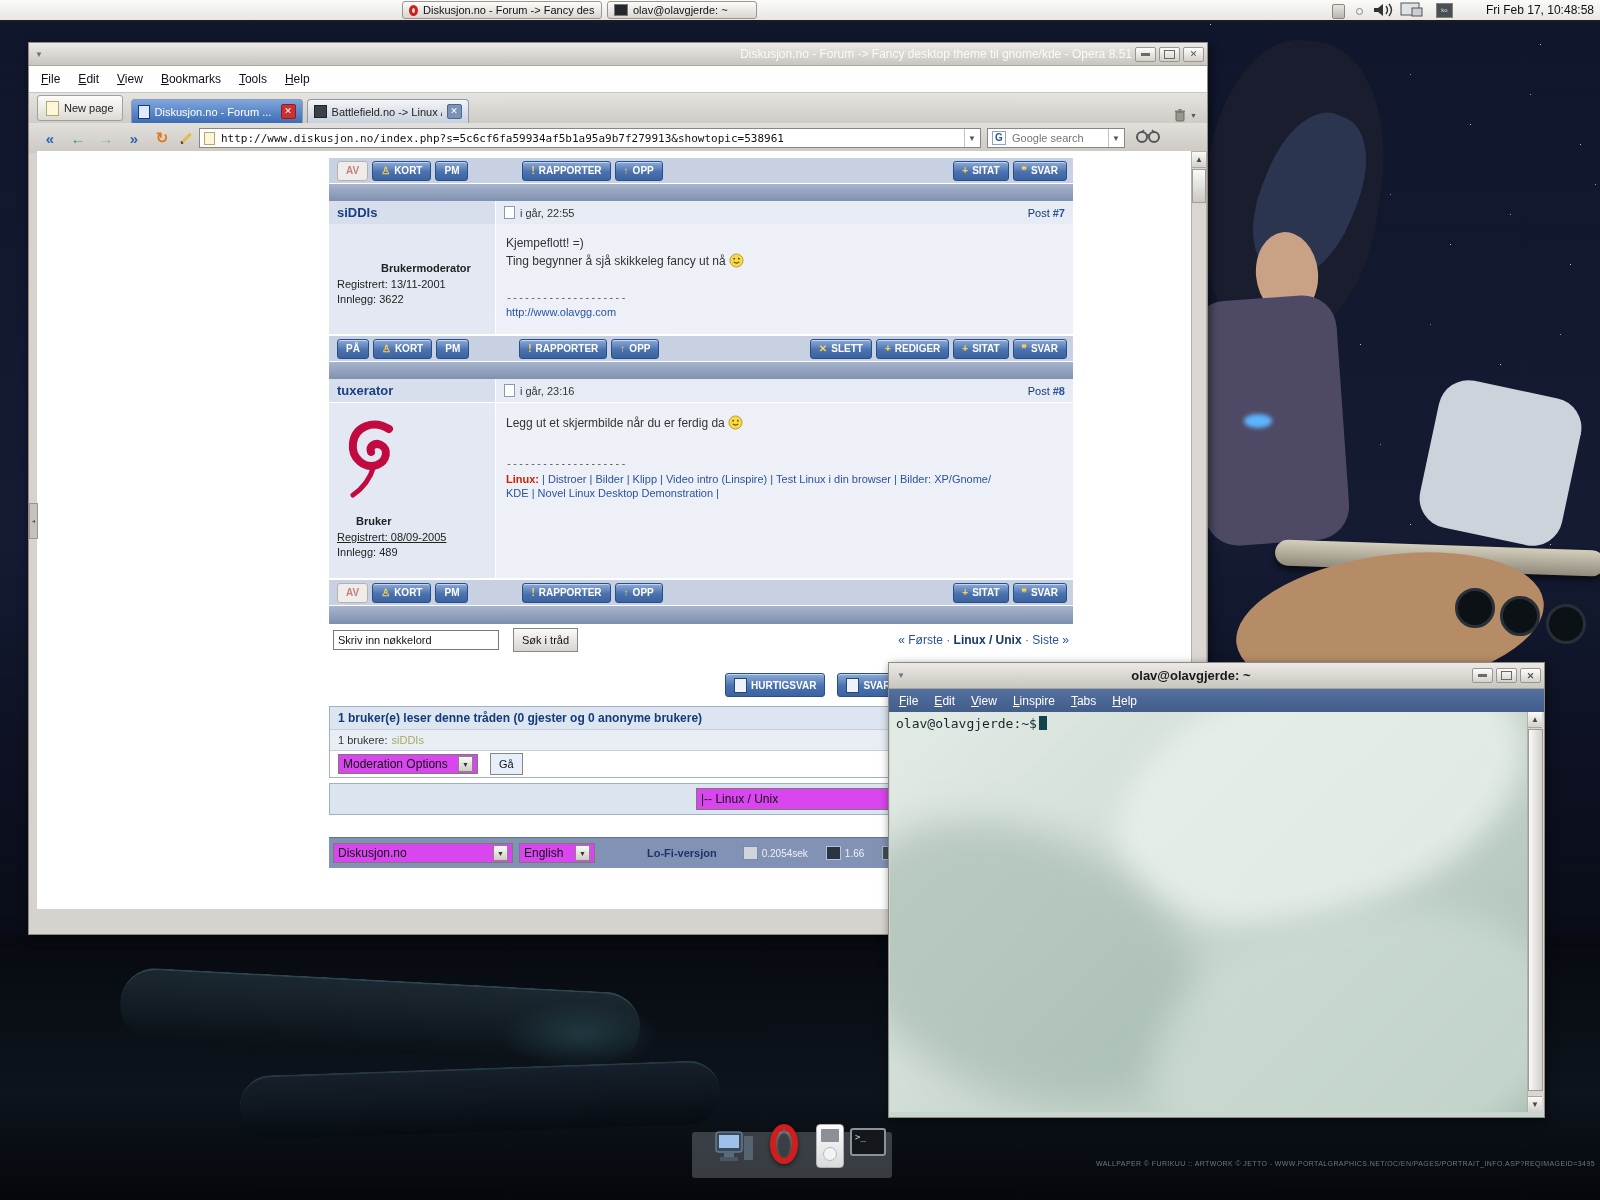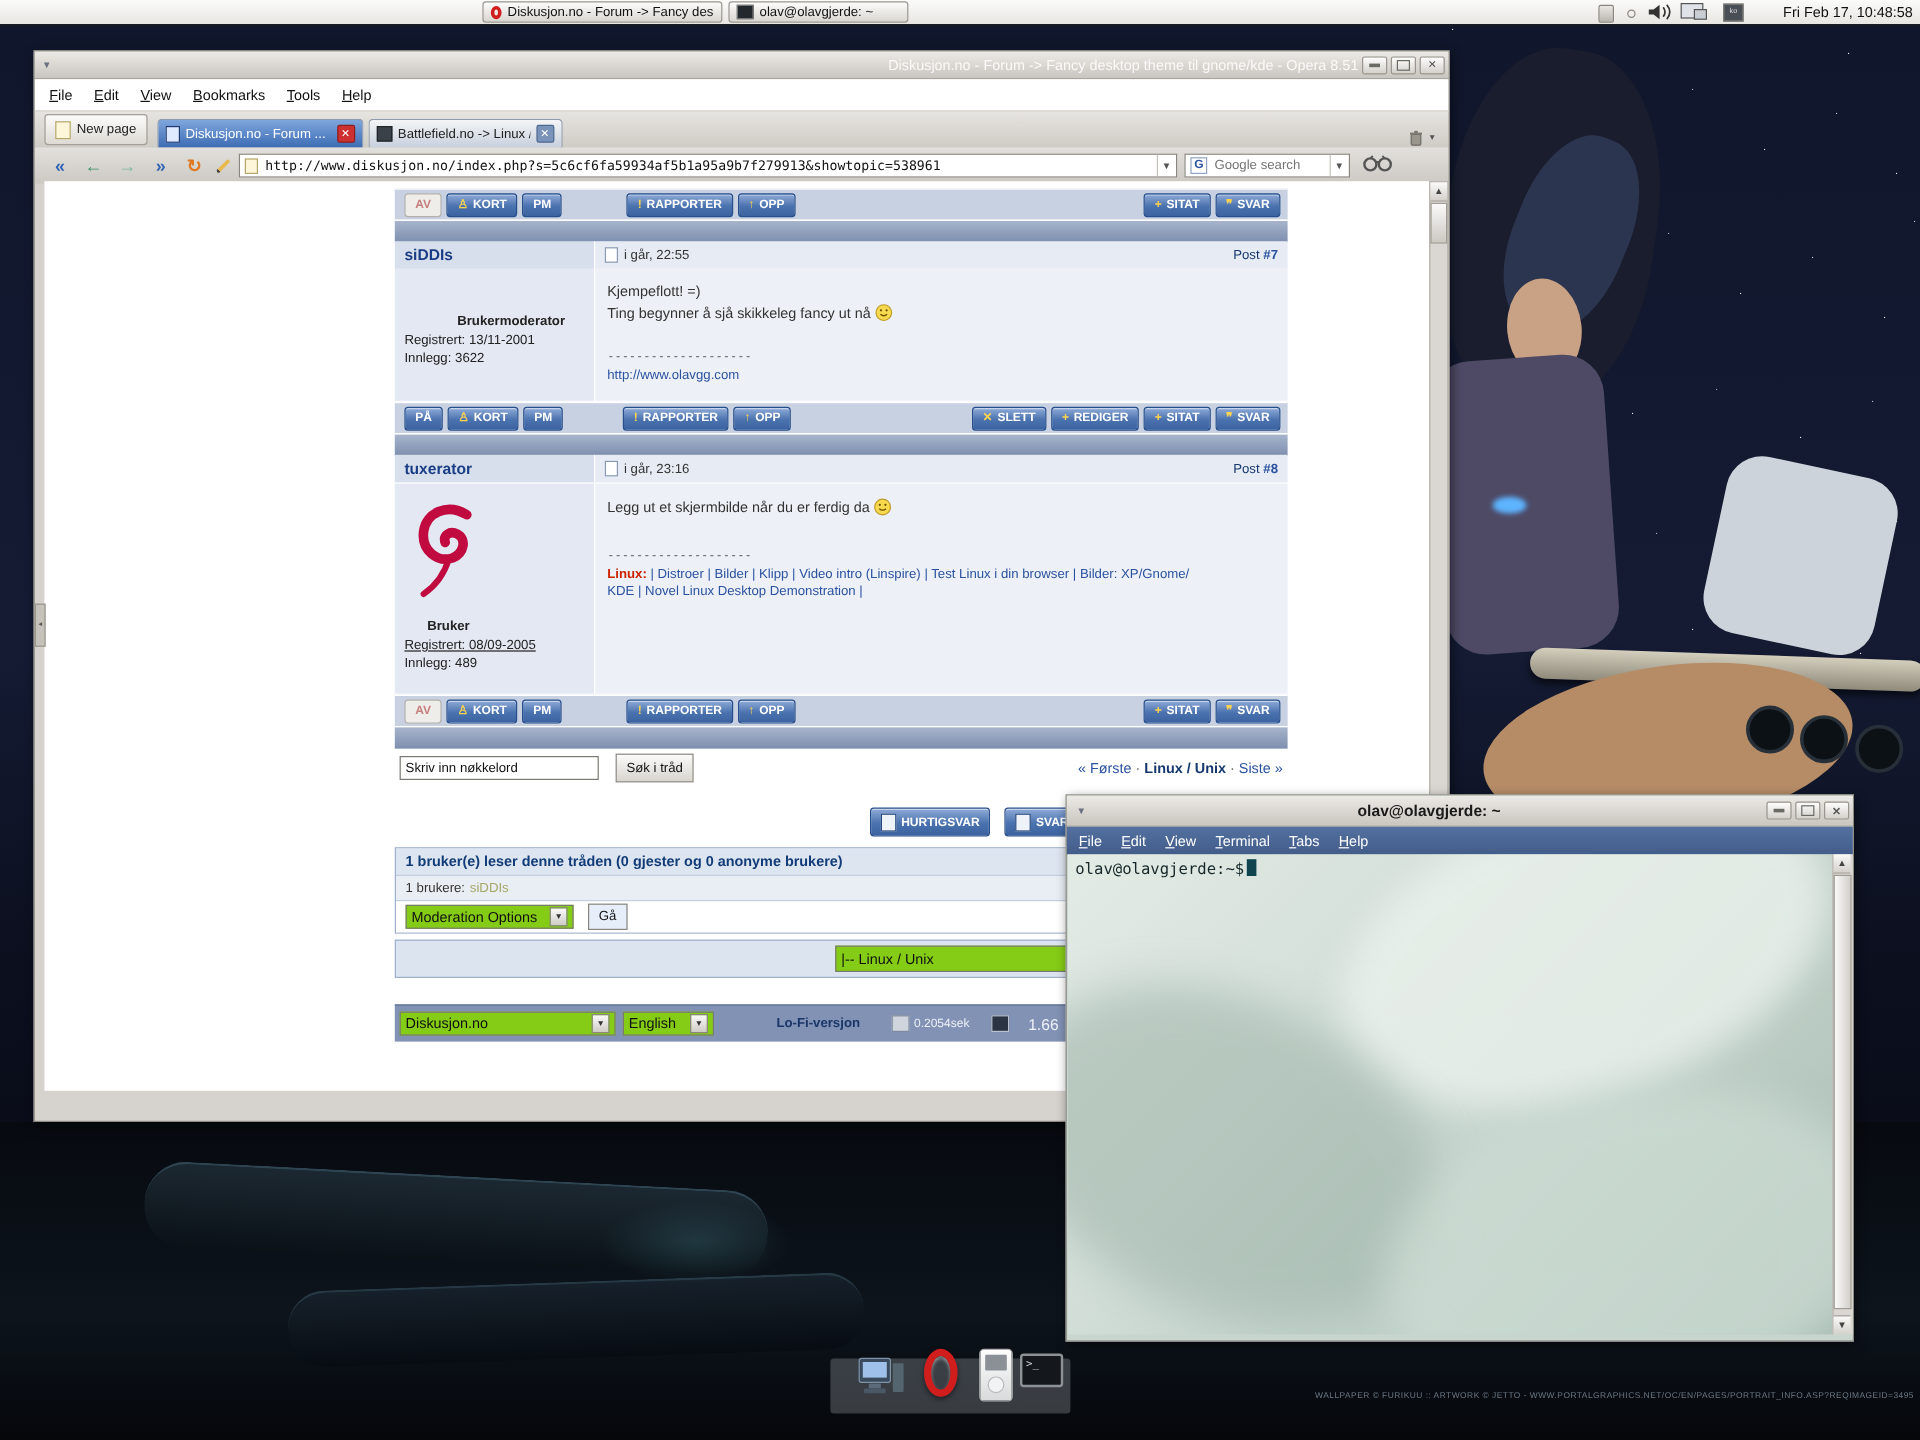--- a/index.html
+++ b/index.html
@@ -55,21 +55,21 @@
   .body .r{flex:1;background:#edf1f7;padding:12px 10px;box-sizing:border-box;font-size:12px;color:#333;}
   .sig{color:#555;font-family:"DejaVu Sans Mono","Liberation Mono",monospace;font-size:10px;}
   a.lnk{color:#2a52a0;text-decoration:none;}
   .smiley{display:inline-block;width:15px;height:15px;vertical-align:-3px;margin-left:3px;}
   .srow{left:0;width:744px;height:30px;display:flex;align-items:center;background:#fff;}
   .inp{height:20px;border:1px solid #7a7a74;background:#fff;font-size:11px;padding:0 4px;box-sizing:border-box;font-family:"Liberation Sans",sans-serif;color:#111;}
   .gbtn{height:22px;background:linear-gradient(#fafaf9,#d8d5cf);border:1px solid #8a867f;font-size:11px;padding:0 8px;display:inline-flex;align-items:center;color:#111;}
   .infoblock{left:0;width:744px;border:1px solid #9fb0cc;box-sizing:border-box;background:#e9eef5;}
   .info-h{height:22px;background:#dde5f0;border-bottom:1px solid #c3cfe0;display:flex;align-items:center;padding-left:8px;font-weight:bold;color:#123c78;font-size:12px;}
   .info-r{height:20px;display:flex;align-items:center;padding-left:8px;font-size:11px;color:#333;gap:4px;}
-  .selectbox{background:#84cc16;border:1px solid #7a7a74;height:20px;display:inline-flex;align-items:center;justify-content:space-between;padding:0 4px;box-sizing:border-box;font-size:12px;color:#111;}
+  .selectbox{background:#d946ef;border:1px solid #7a7a74;height:20px;display:inline-flex;align-items:center;justify-content:space-between;padding:0 4px;box-sizing:border-box;font-size:12px;color:#111;}
   .sel-arrow{width:13px;height:14px;background:linear-gradient(#fafaf9,#cfccc6);border:1px solid #8a867f;font-size:7px;color:#333;display:flex;align-items:center;justify-content:center;margin-left:6px;}
   .jumpband{left:0;width:744px;height:32px;background:#dce4f0;border:1px solid #9fb0cc;box-sizing:border-box;}
   .ffooter{left:0;width:744px;height:30px;background:#8292b4;border-top:1px solid #5f7195;display:flex;align-items:center;}
   
   .term{left:888px;top:662px;width:657px;height:456px;background:#c9d6cf;border:1px solid #8e8a84;box-sizing:border-box;z-index:20;}
   .t-title{height:25px;font-size:13px;font-weight:bold;color:#1a1a1a;}
   .t-menubar{height:23px;background:linear-gradient(#53709f,#435d8a);display:flex;align-items:center;gap:16px;padding-left:10px;font-size:12px;color:#fff;}
   .t-body{left:1px;top:49px;width:637px;height:400px;overflow:hidden;background:linear-gradient(135deg,#e3ebe5 0%,#d3dfd8 35%,#bccdc4 70%,#a8bcb2 100%);}
   .t-scroll{left:638px;top:49px;width:17px;height:400px;background:#dad7d2;border-left:1px solid #b3afa9;box-sizing:border-box;}
   .prompt{font-family:"DejaVu Sans Mono","Liberation Mono",monospace;font-size:13px;color:#16282a;padding:4px 0 0 6px;}
@@ -435,21 +435,21 @@
               <span class="sel-arrow">▼</span>
           </span>
           <span class="selectbox" style="width:76px;margin-left:6px;">
             <span>English</span>
               <span class="sel-arrow">▼</span>
           </span>
           <a style="margin-left:52px;font-weight:bold;color:#1a3668;font-size:11px;text-decoration:none;">Lo-Fi-versjon</a>
           <span style="margin-left:26px;width:13px;height:12px;background:#cfd4dd;border:1px solid #7e8aa0;display:inline-block;"></span>
           <span style="margin-left:4px;color:#eef2f8;font-size:10px;">0.2054sek</span>
           <span style="margin-left:18px;width:13px;height:12px;background:#2b3442;border:1px solid #b9c2d2;display:inline-block;"></span>
-          <span style="margin-left:16px;color:#eef2f8;font-size:13px;">1.66</span>
+          <span style="margin-left:4px;color:#eef2f8;font-size:10px;">1.66</span>
           <span style="margin-left:18px;width:14px;height:12px;background:#444c5a;border:1px solid #aeb6c4;display:inline-block;"></span>
         </div>
 
       </div>
     </div>
 
     <div class="abs vscroll">
       <div class="sb-btn">▲</div>
       <div style="width:14px;height:34px;background:linear-gradient(#fafaf9,#ccc8c2);border:1px solid #a09c95;box-sizing:border-box;margin-top:1px;"></div>
       <div class="sb-btn" style="position:absolute;bottom:0;border-top:1px solid #aaa69f;border-bottom:none;">▼</div>
@@ -467,21 +467,21 @@
         </span>
       <span class="wbtn">
           <span style="width:9px;height:7px;border:1px solid #6b6b66;display:inline-block;"></span>
         </span>
       <span class="wbtn" style="margin-right:3px;">✕</span>
     </div>
     <div class="t-menubar">
       <span class="mi">File</span>
       <span class="mi">Edit</span>
       <span class="mi">View</span>
-      <span class="mi">Terminal</span>
+      <span class="mi">Linspire</span>
       <span class="mi">Tabs</span>
       <span class="mi">Help</span>
     </div>
     <div class="abs t-body">
 
       <div class="abs" style="left:220px;top:-40px;width:420px;height:240px;background:#eaf1ec;border-radius:50%;transform:rotate(-18deg);filter:blur(14px);opacity:.8;"></div>
       <div class="abs" style="left:-60px;top:120px;width:380px;height:260px;background:#9db3a8;border-radius:50%;transform:rotate(24deg);filter:blur(18px);opacity:.55;"></div>
       <div class="abs" style="left:260px;top:200px;width:420px;height:260px;background:#cdddd4;border-radius:50%;transform:rotate(-12deg);filter:blur(16px);opacity:.7;"></div>
       <div class="prompt" style="position:relative;">
         <span>olav@olavgjerde:~$</span><span class="cursor"></span>

